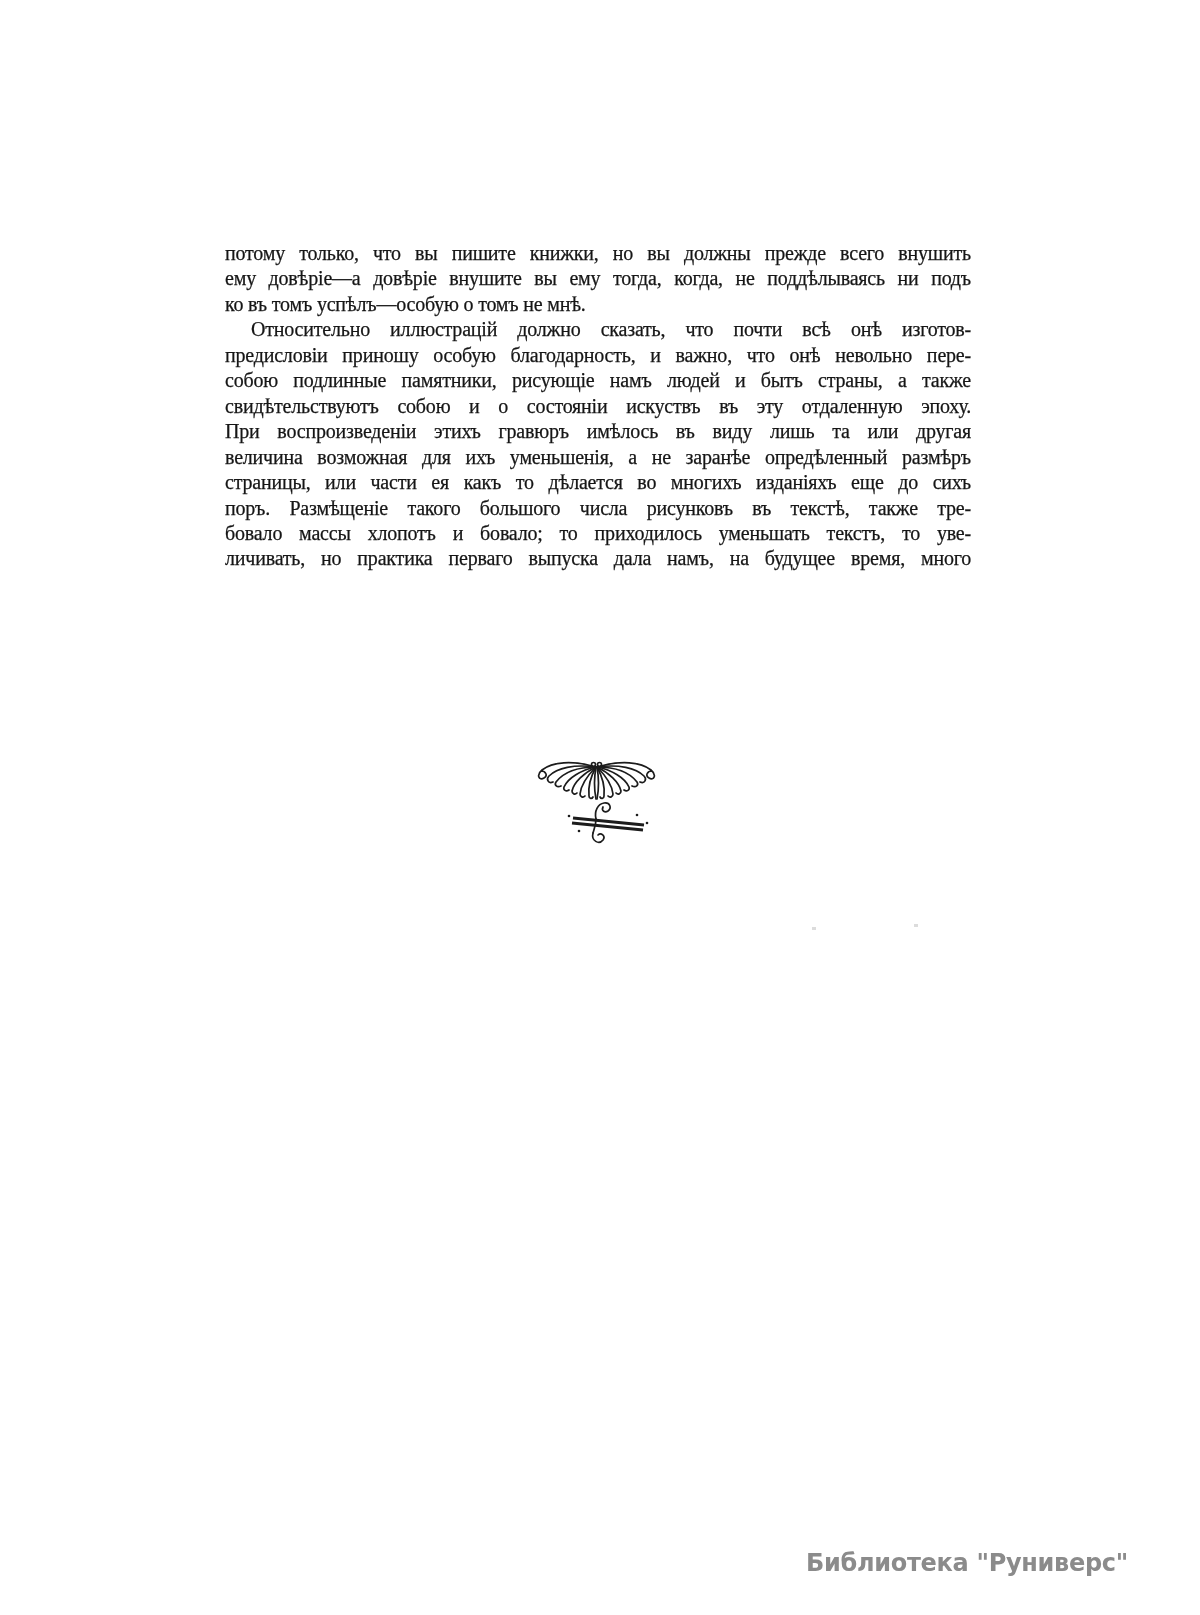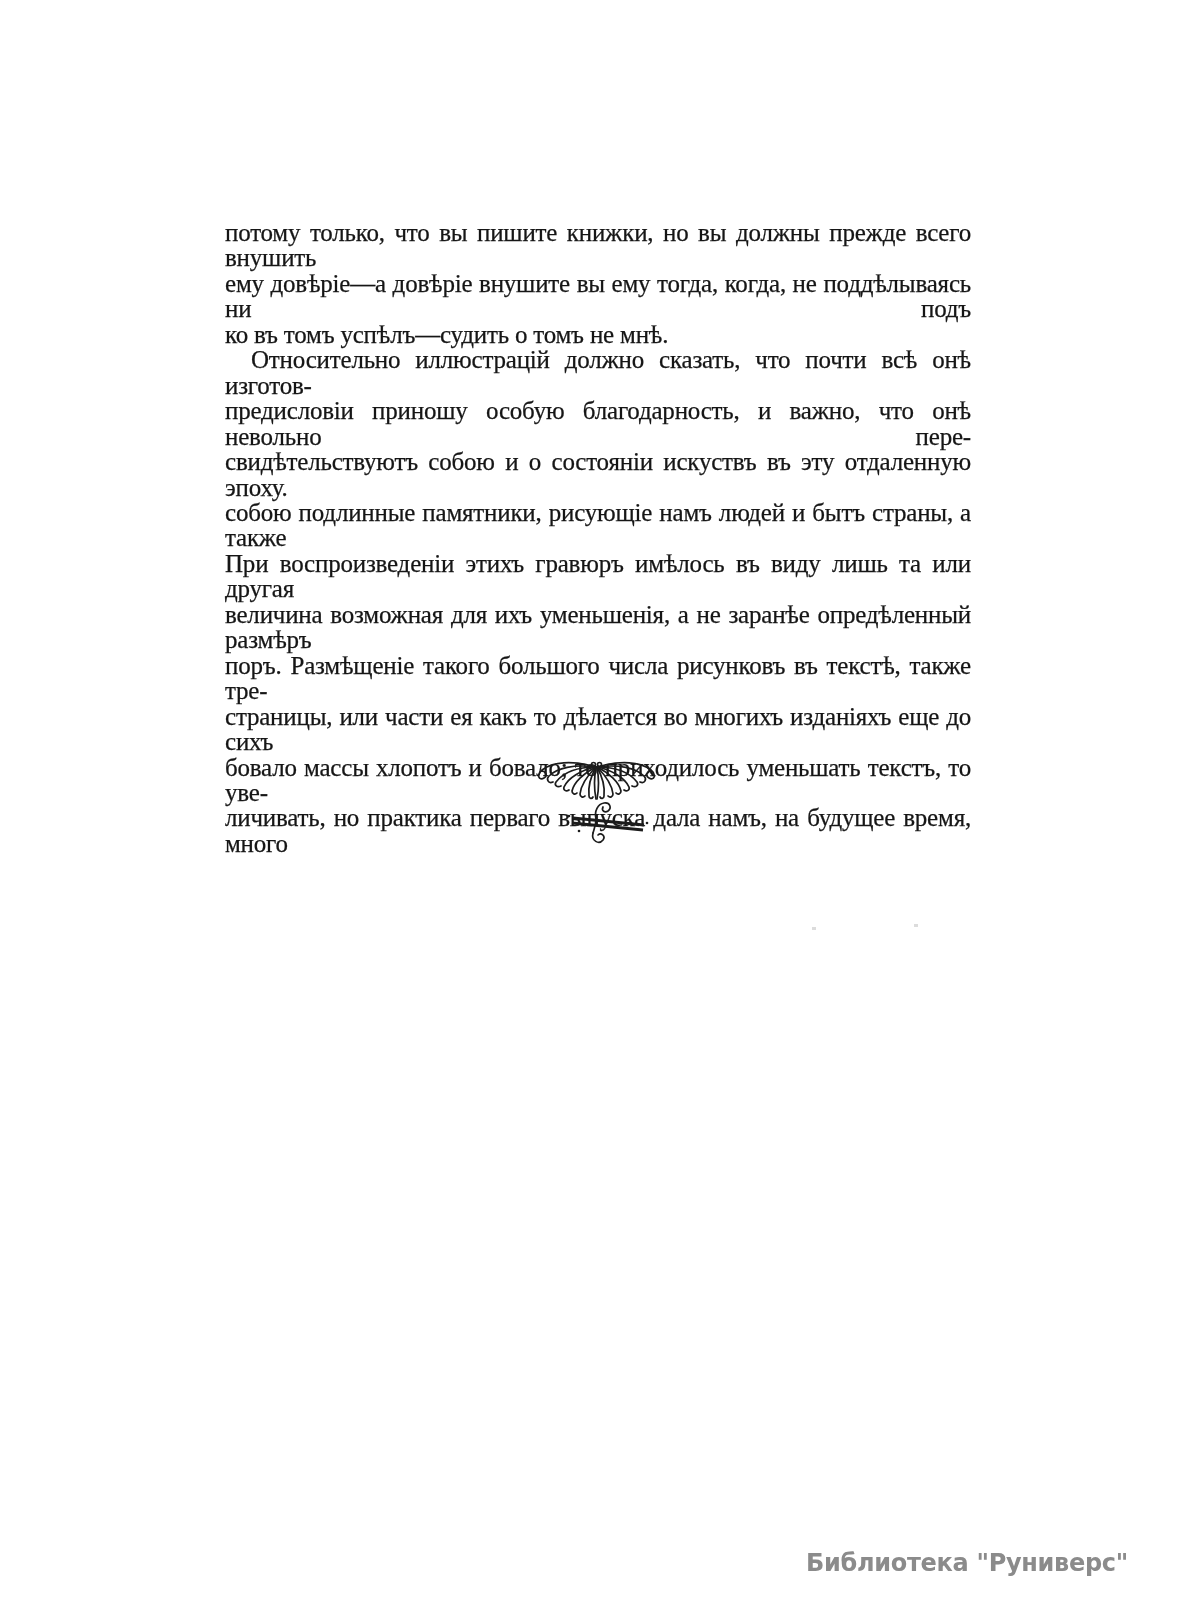--- a/index.html
+++ b/index.html
@@ -7,23 +7,23 @@
     position:relative;
     width:1200px;
     height:1615px;
     background:#ffffff;
     overflow:hidden;
     font-family:"Liberation Serif", serif;
   }
   .text-block{
     position:absolute;
     left:225px;
-    top:220px;
+    top:241px;
     width:746px;
-    font-size:25px;
+    font-size:20px;
     line-height:25.45px;
     letter-spacing:-0.2px;
     color:#161616;
     -webkit-text-stroke:0.25px #161616;
   }
   .line{
     text-align:justify;
     text-align-last:justify;
   }
   .line.indent{ text-indent:26px; }
@@ -64,29 +64,29 @@
   }
 </style>
 </head>
 <body>
 
 <div class="page">
 
   <div class="text-block" style="color: rgb(22, 22, 22);">
       <div class="line">потому только, что вы пишите книжки, но вы должны прежде всего внушить</div>
       <div class="line">ему довѣріе—а довѣріе внушите вы ему тогда, когда, не поддѣлываясь ни подъ</div>
-      <div class="line para-end">ко въ томъ успѣлъ—судить о томъ не мнѣ.</div>
+      <div class="line para-end">ко въ томъ успѣлъ—особую о томъ не мнѣ.</div>
       <div class="line indent">Относительно иллюстрацій должно сказать, что почти всѣ онѣ изготов-</div>
       <div class="line">предисловіи приношу особую благодарность, и важно, что онѣ невольно пере-</div>
+      <div class="line">собою подлинные памятники, рисующіе намъ людей и бытъ страны, а также</div>
       <div class="line">свидѣтельствуютъ собою и о состояніи искуствъ въ эту отдаленную эпоху.</div>
-      <div class="line">собою подлинные памятники, рисующіе намъ людей и бытъ страны, а также</div>
       <div class="line">При воспроизведеніи этихъ гравюръ имѣлось въ виду лишь та или другая</div>
       <div class="line">величина возможная для ихъ уменьшенія, а не заранѣе опредѣленный размѣръ</div>
+      <div class="line">страницы, или части ея какъ то дѣлается во многихъ изданіяхъ еще до сихъ</div>
       <div class="line">поръ. Размѣщеніе такого большого числа рисунковъ въ текстѣ, также тре-</div>
-      <div class="line">страницы, или части ея какъ то дѣлается во многихъ изданіяхъ еще до сихъ</div>
       <div class="line">бовало массы хлопотъ и бовало; то приходилось уменьшать текстъ, то уве-</div>
       <div class="line">личивать, но практика перваго выпуска дала намъ, на будущее время, много</div>
     </div>
 
   <svg class="ornament" viewBox="0 0 130 92" xmlns="http://www.w3.org/2000/svg">
 
     <circle cx="60.5" cy="7.5" r="2" stroke-width="1.3" style="stroke: rgb(28, 28, 28);"></circle>
     <circle cx="66.5" cy="7.5" r="2" stroke-width="1.3" style="stroke: rgb(28, 28, 28);"></circle>
 
     <g>

